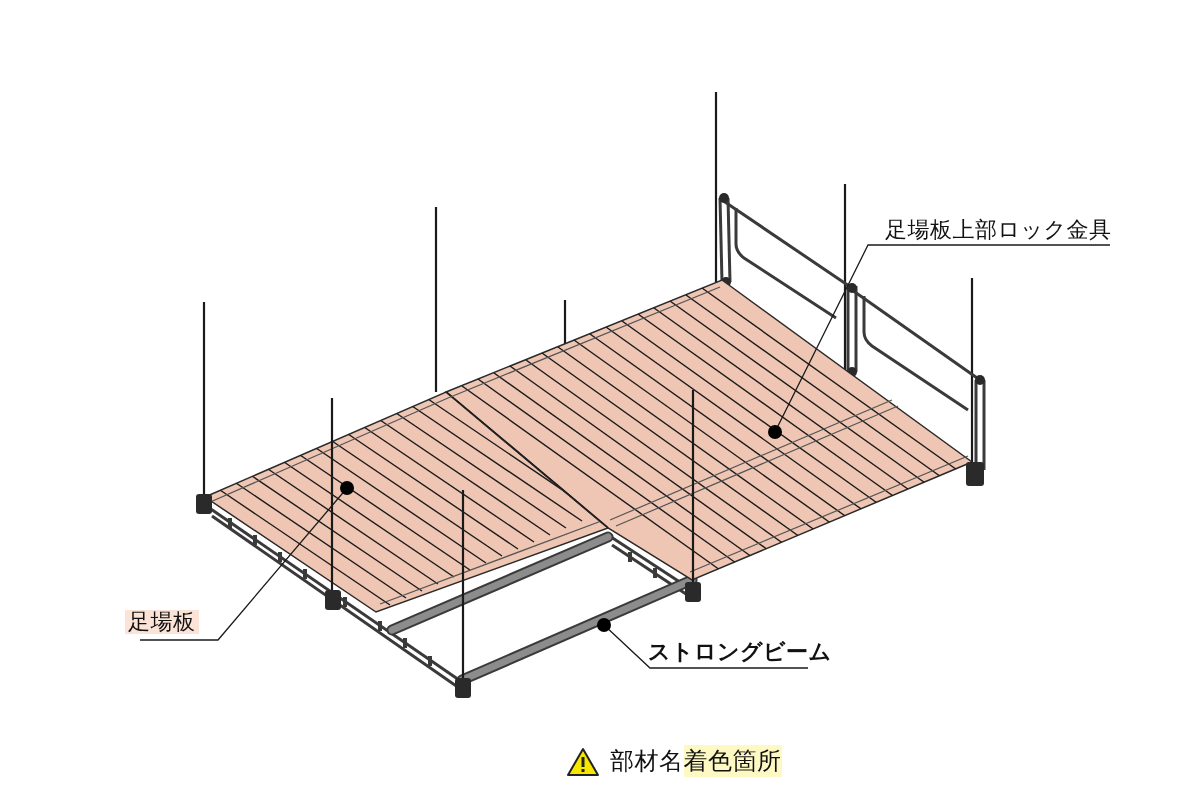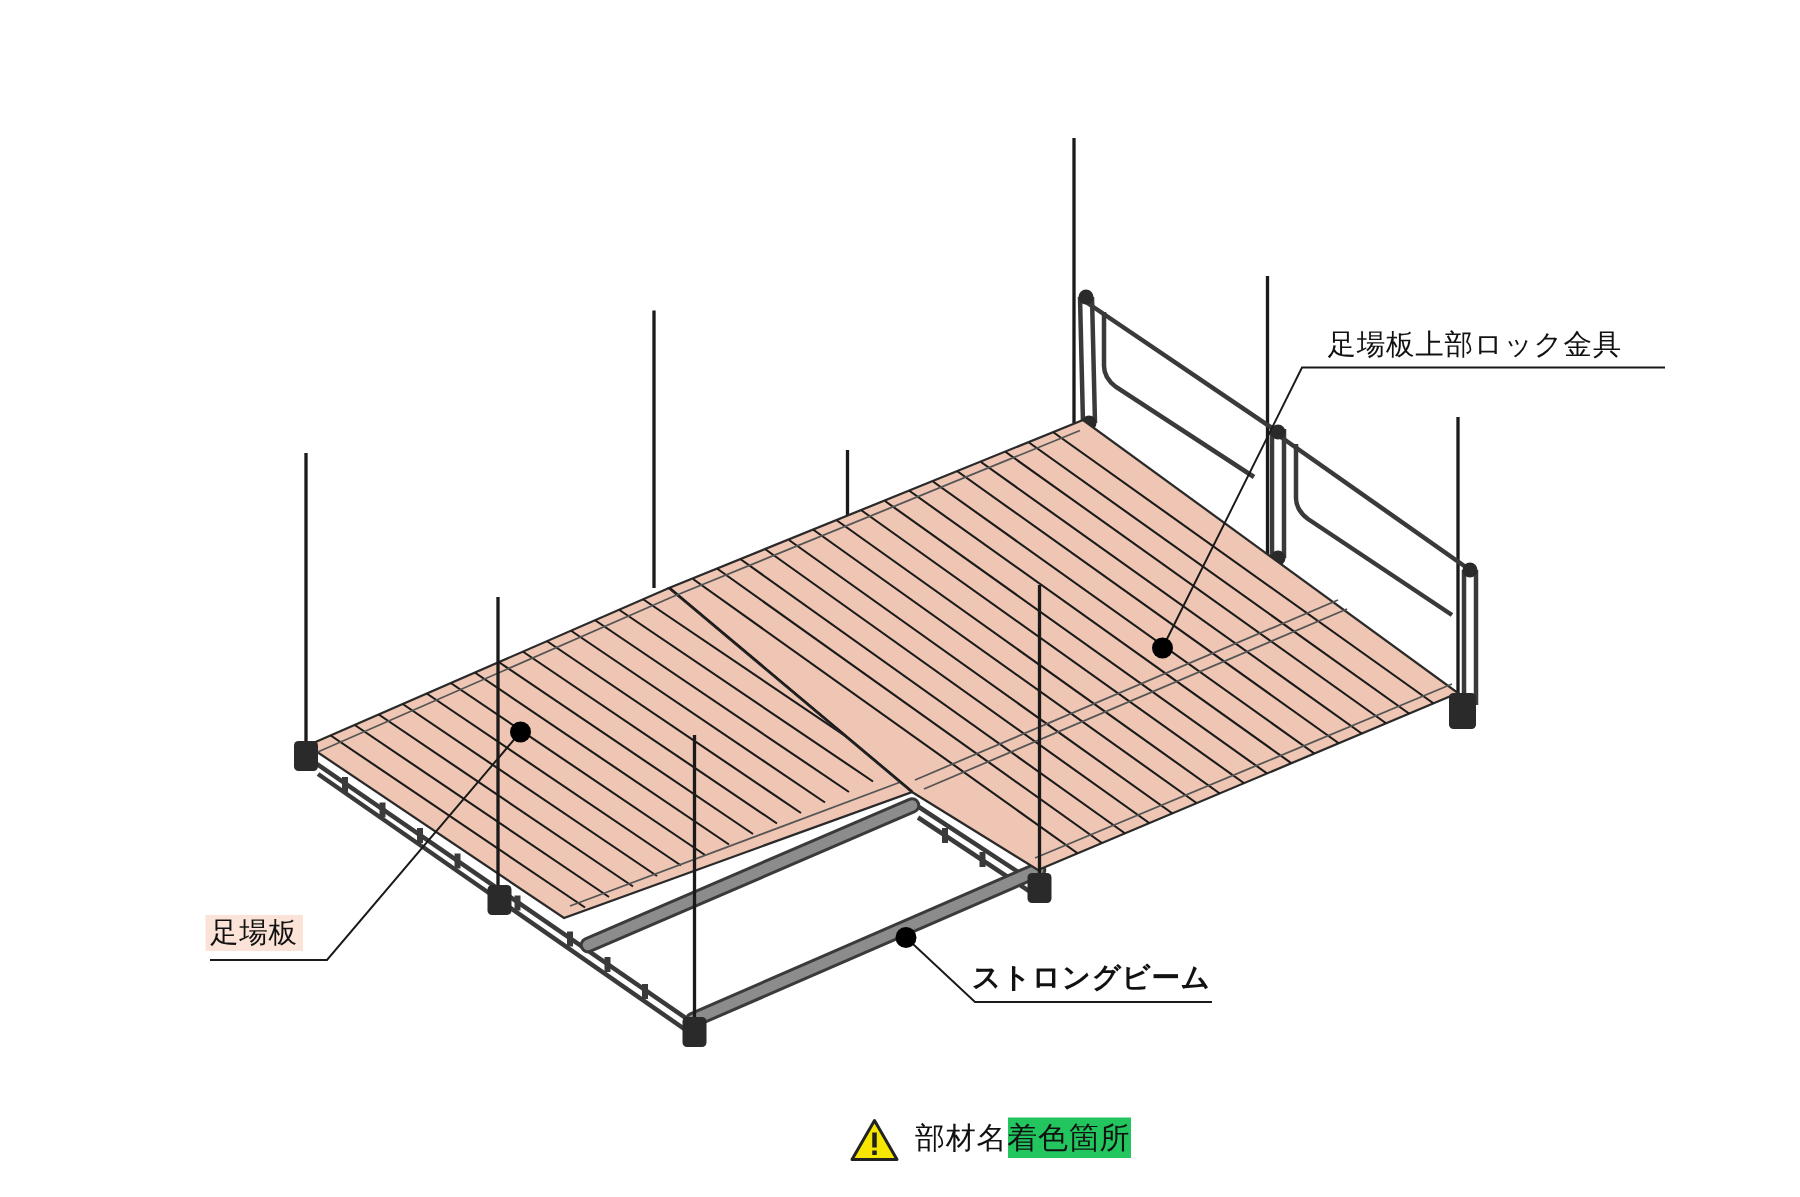--- a/index.html
+++ b/index.html
@@ -1,23 +1,23 @@
 <!DOCTYPE html>
 <html><head>
 <meta charset="utf-8">
 <style>
   html, body { margin: 0; padding: 0; background: #ffffff; }
   body { width: 1200px; height: 798px; position: relative; overflow: hidden;
          font-family: "DejaVu Sans", "Liberation Sans", sans-serif; }
   #diagram { position: absolute; left: 0; top: 0; width: 1200px; height: 798px; }
-  .label { position: absolute; font-size: 19px; color: #111; white-space: nowrap; line-height: 24px; letter-spacing: 0.5px; }
+  .label { position: absolute; font-size: 22px; color: #111; white-space: nowrap; line-height: 24px; letter-spacing: 0.5px; }
   .label.hl { background: #fbe3d8; padding: 0 3px; }
-  .note { position: absolute; left: 566px; top: 745px; height: 32px; display: flex; align-items: flex-start;
-          font-size: 20px; color: #111; white-space: nowrap; letter-spacing: 0.5px; }
-  .note .hl { background: #22c55e; }
+  .note { position: absolute; left: 566px; top: 745px; height: 32px; display: flex; align-items: flex-end;
+          font-size: 24px; color: #111; white-space: nowrap; letter-spacing: 0.5px; }
+  .note .hl { background: #fef9c3; }
   .warn { width: 34px; height: 30px; margin-right: 10px; }
 </style>
 </head>
 <body>
 
 <svg id="diagram" viewBox="0 0 1200 798" xmlns="http://www.w3.org/2000/svg">
   <defs>
     <clipPath id="deckL">
         <polygon points="205,497 446,392 608,528 376,612"></polygon>
       </clipPath>
@@ -152,21 +152,21 @@
     <polyline points="775,432 868,245 1110,245"></polyline>
   </g>
   <g fill="#000">
     <circle cx="347" cy="488" r="7"></circle>
     <circle cx="604" cy="625" r="7"></circle>
     <circle cx="775" cy="432" r="7"></circle>
   </g>
 </svg>
 
 <div class="label" style="left:885px; top:218px;">足場板上部ロック金具</div>
-<div class="label hl" style="left:137px; top:610px;">足場板</div>
+<div class="label hl" style="left:125px; top:610px;">足場板</div>
 <div class="label" style="left:648px; top:640px;font-weight:bold;">ストロングビーム</div>
 
 <div class="note">
   <svg class="warn" viewBox="0 0 34 30">
     <polygon points="17,2 32,28 2,28" fill="#f7e600" stroke="#222" stroke-width="2" stroke-linejoin="round"></polygon>
     <rect x="15.5" y="10" width="3" height="10" fill="#222"></rect>
     <rect x="15.5" y="22" width="3" height="3" fill="#222"></rect>
   </svg>
   <span>部材名</span>
     <span class="hl">着色箇所</span>

